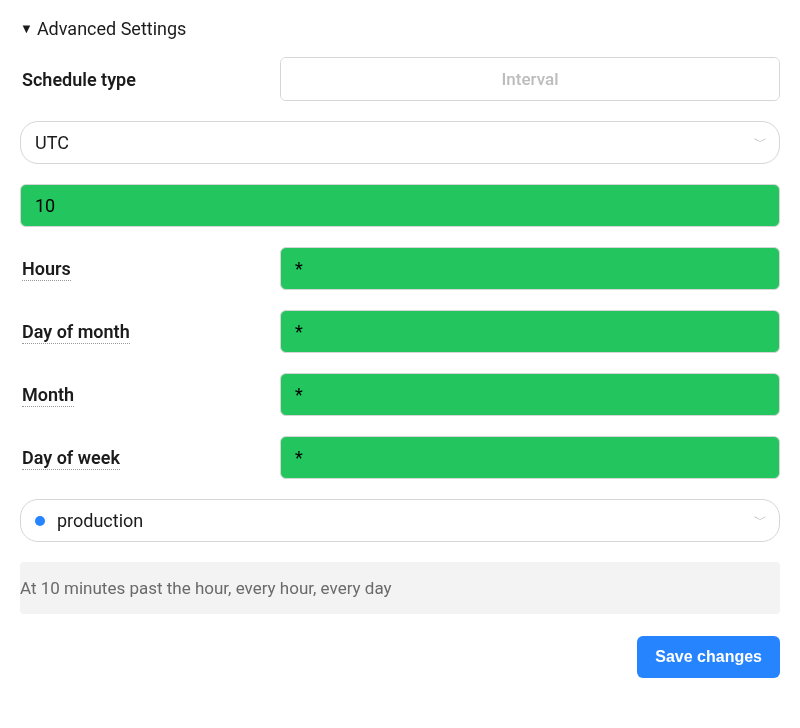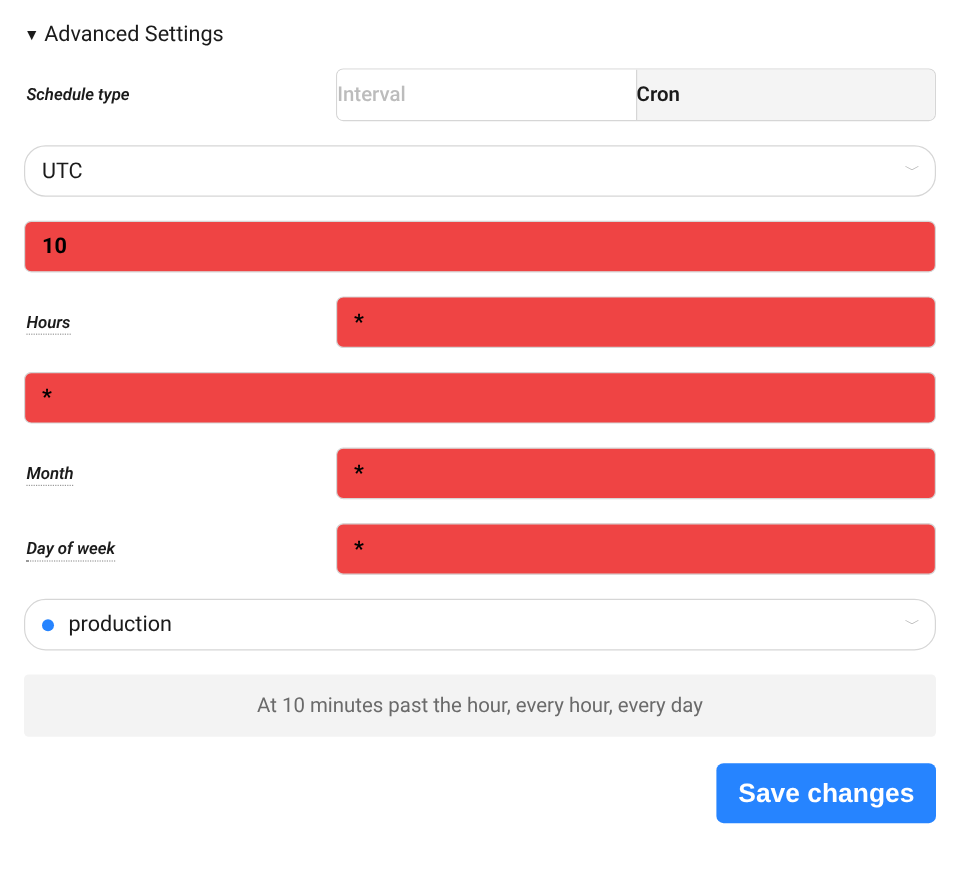--- a/index.html
+++ b/index.html
@@ -28,40 +28,40 @@
       text-align: right;
     }
     .row {
       display: flex;
       align-items: center;
       margin-bottom: 20px;
     }
     .label {
       width: 260px;
       font-weight: 600;
-      font-size: 14px;
+      font-size: 18px;
       padding-left: 2px;
-      font-style: italic;
     }
     .label .underline-help {
       border-bottom: 1px dotted #999;
       padding-bottom: 1px;
       cursor: help;
     }
     .controls {
       flex: 1;
     }
     .seg {
       display: flex;
       border: 1px solid #d6d6d6;
       border-radius: 6px;
       overflow: hidden;
     }
     .seg-opt {
       flex: 1;
+      text-align: center;
       padding: 11px 0;
       font-size: 17px;
       font-weight: 600;
       cursor: pointer;
       background: #fff;
     }
     .seg-opt.inactive {
       color: #bcbcbc;
       font-weight: 500;
     }
@@ -92,71 +92,68 @@
       font-size: 13px;
     }
     .txt-input {
       width: 100%;
       border: 1px solid #d6d6d6;
       border-radius: 6px;
       padding: 10px 14px;
       font-size: 18px;
       font-family: inherit;
       outline: none;
-      background: #ef4444;
-      font-weight: bold;
+      background: #22c55e;
     }
     .env-dot {
       width: 10px;
       height: 10px;
       border-radius: 50%;
       background: #2684ff;
       margin-right: 12px;
     }
     .summary-bar {
       background: #f3f3f3;
       color: #6a6a6a;
-      text-align: center;
       padding: 16px 0;
       border-radius: 4px;
       font-size: 17px;
       margin-top: 4px;
     }
     .actions {
       display: flex;
       justify-content: flex-end;
       margin-top: 22px;
     }
     .btn-primary {
       background: #2684ff;
       color: #fff;
       border: none;
       border-radius: 6px;
       padding: 12px 18px;
-      font-size: 22px;
+      font-size: 16px;
       font-weight: 600;
       cursor: pointer;
     }
   </style>
 </head>
 <body>
 
 <div class="header">
   <span class="tri">▼</span>
   <span class="title">Advanced Settings</span>
 </div>
 
 <div class="row">
   <div class="label">
     <span>Schedule type</span>
   </div>
   <div class="controls">
     <div class="seg">
       <div class="seg-opt inactive">Interval</div>
-      <div class="seg-opt active">Cron</div>
     </div>
   </div>
 </div>
 
 <div class="row">
   <div class="controls">
     <div class="select-like">
       <span>UTC</span>
       <span class="chev">﹀</span>
     </div>
@@ -172,20 +169,23 @@
 <div class="row">
   <div class="label">
     <span class="underline-help">Hours</span>
   </div>
   <div class="controls">
     <input class="txt-input" type="text" value="*" style="">
   </div>
 </div>
 
 <div class="row">
+  <div class="label">
+    <span class="underline-help">Day of month</span>
+  </div>
   <div class="controls">
     <input class="txt-input" type="text" value="*" style="">
   </div>
 </div>
 
 <div class="row">
   <div class="label">
     <span class="underline-help">Month</span>
   </div>
   <div class="controls">

